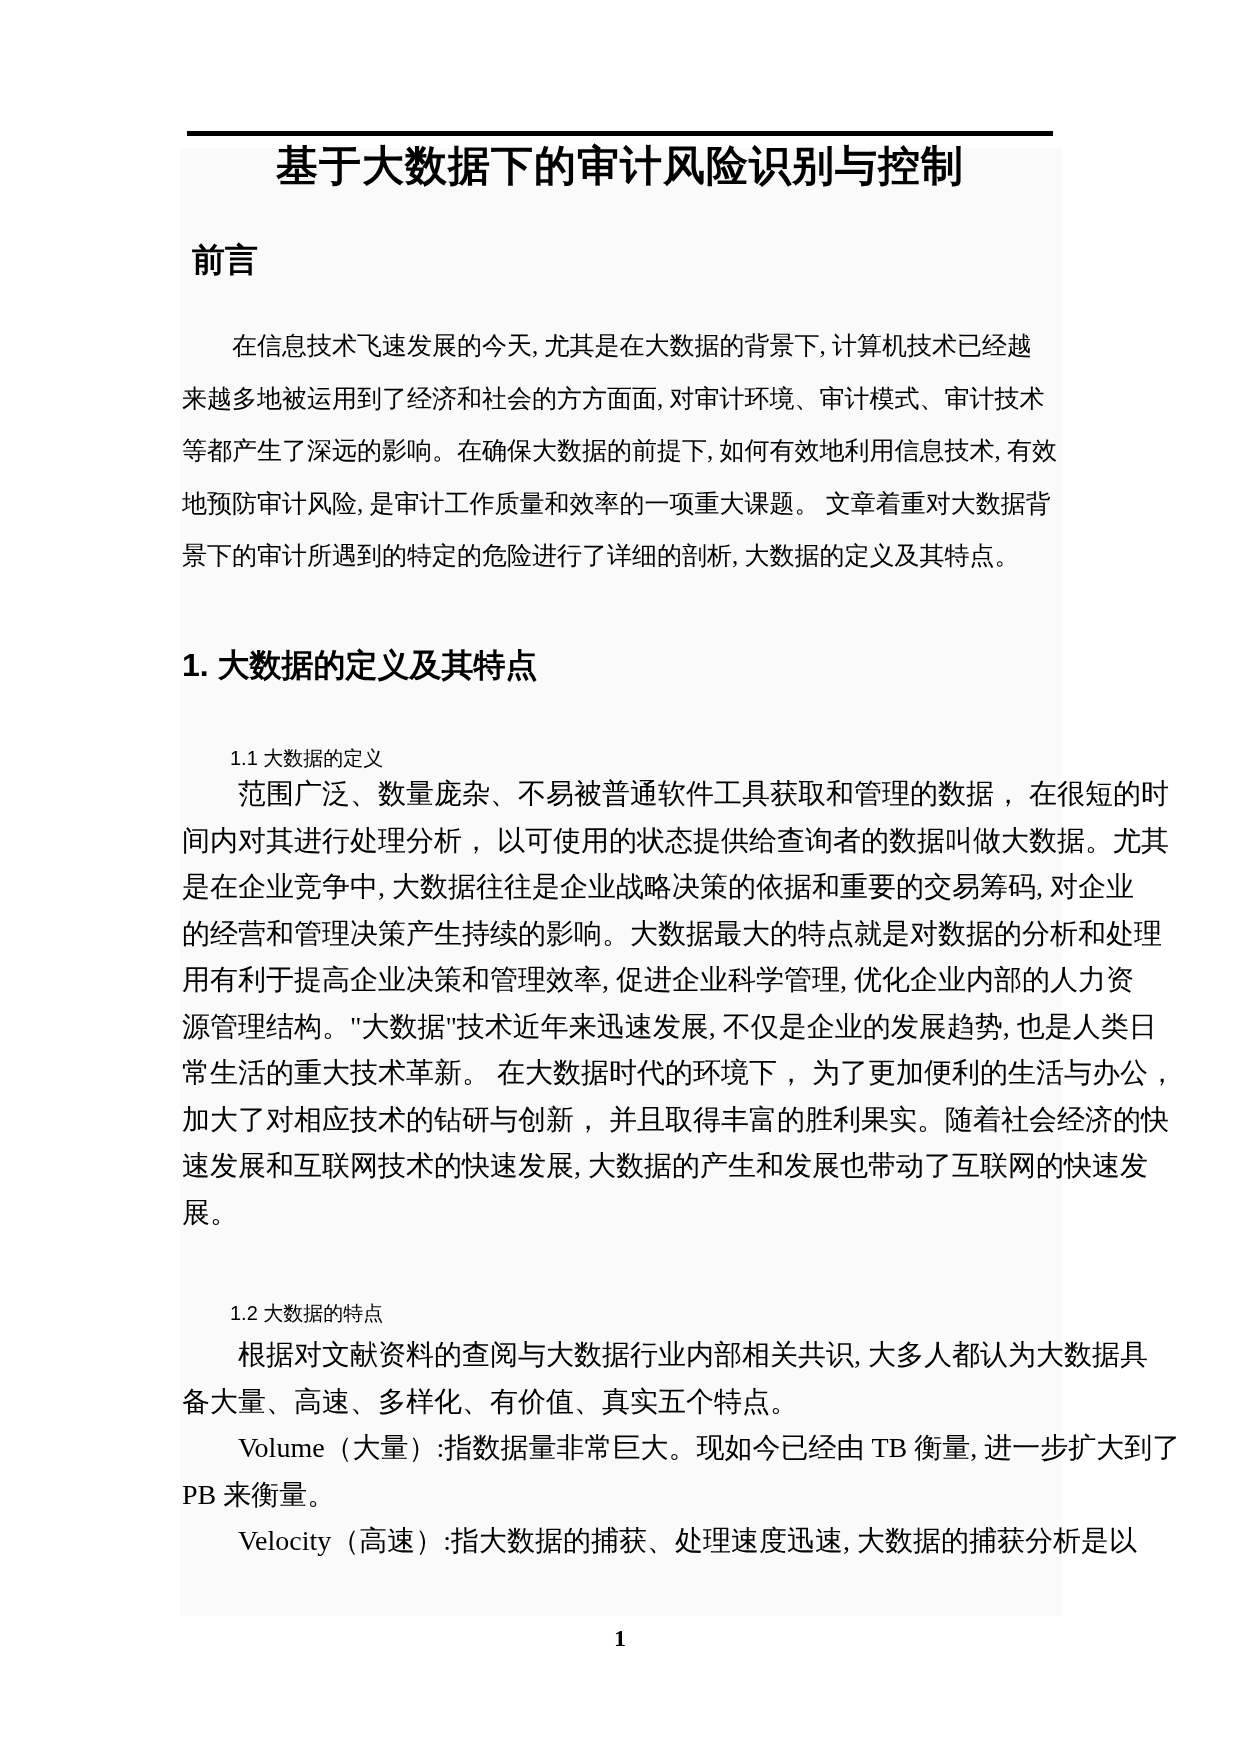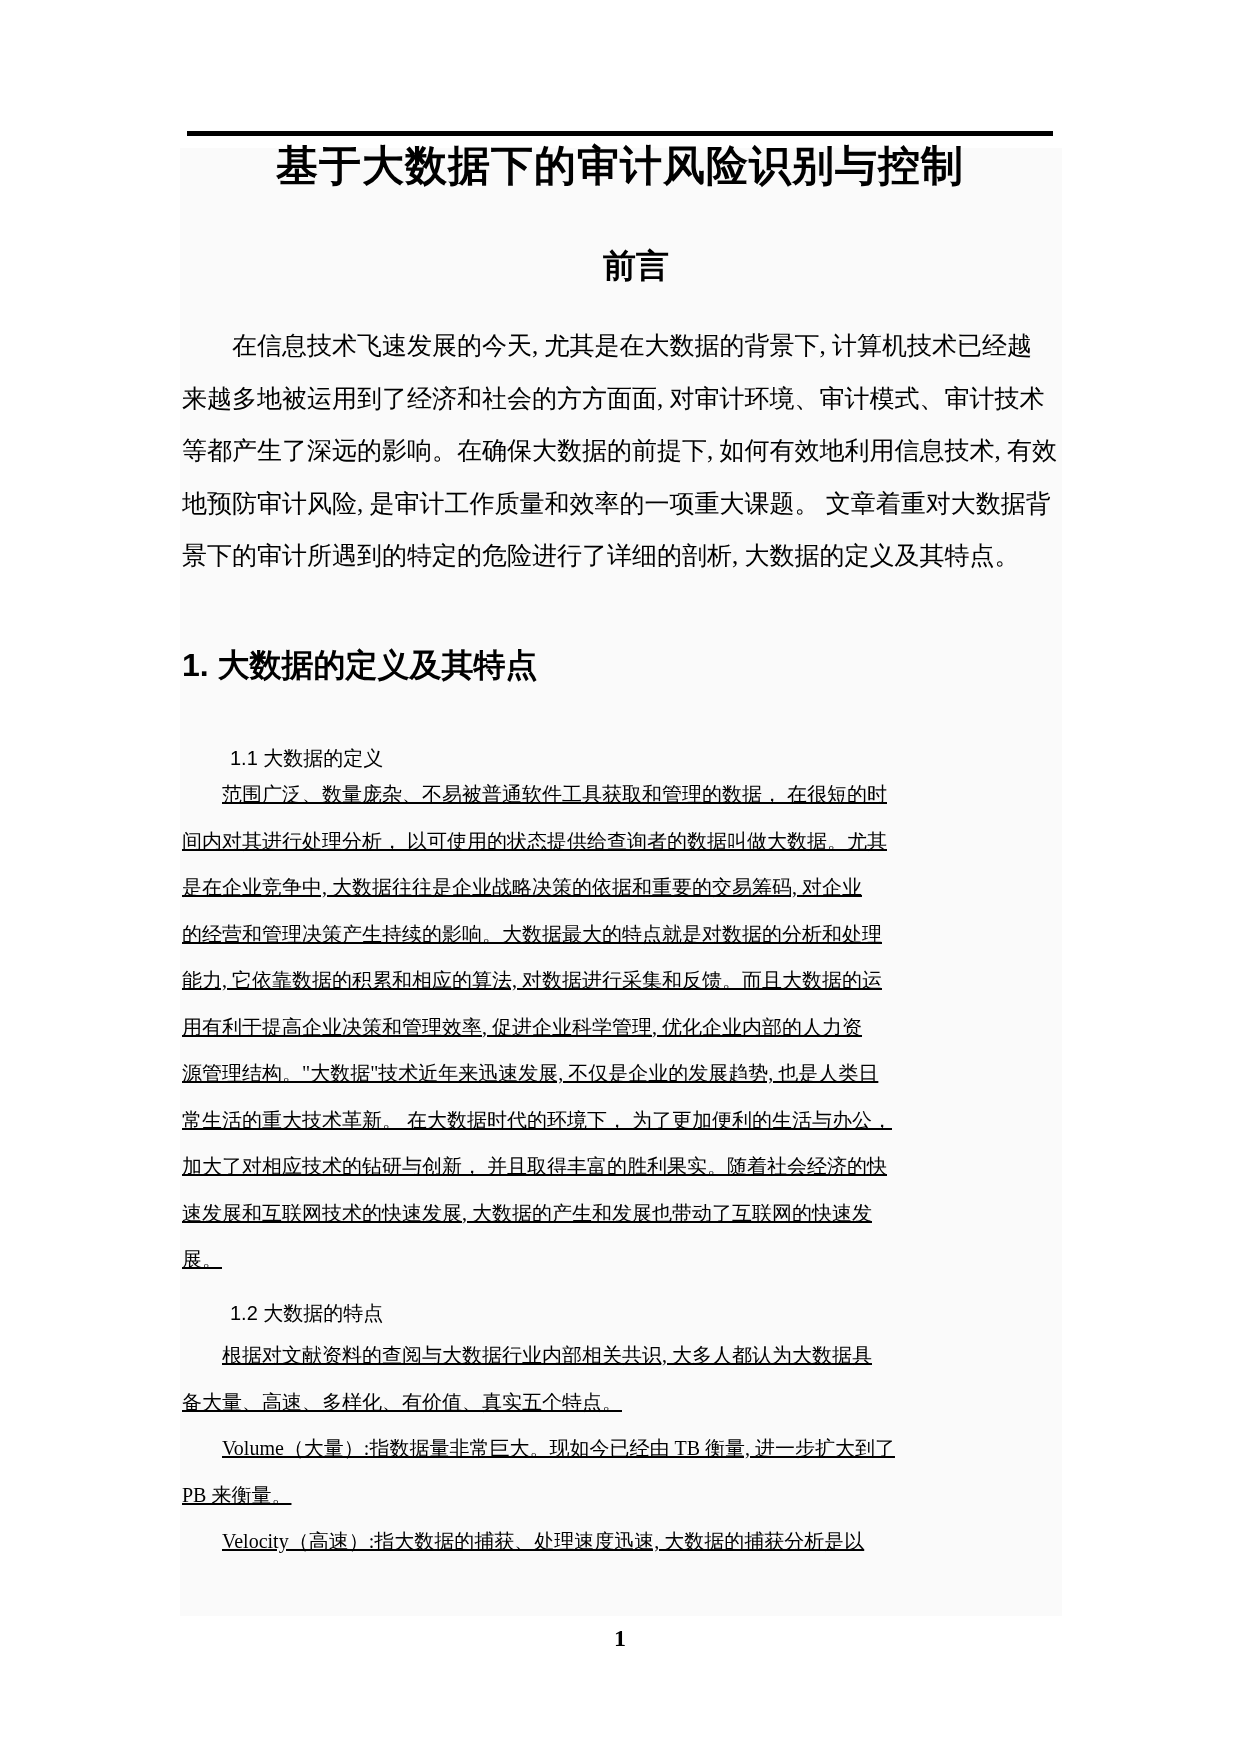--- a/index.html
+++ b/index.html
@@ -40,35 +40,34 @@
     font-size: 42px;
     line-height: 56px;
     letter-spacing: 1px;
     white-space: nowrap;
   }
   .preface-heading {
     position: absolute;
     left: 182px;
     top: 228px;
     width: 876px;
-    margin: 16px;
-    text-align: center;
+    margin: 10px;
     font-family: "Liberation Sans", sans-serif;
     font-weight: bold;
     font-size: 33px;
     line-height: 44px;
     white-space: nowrap;
   }
   .para { position: absolute; left: 182px; width: 880px; }
   .para .line {
     white-space: nowrap;
     overflow: visible;
   }
   .preface-para { top: 320px; font-size: 25px; line-height: 52.5px; }
-  .body-para  { font-size: 20px; line-height: 46.5px; text-decoration: underline; }
+  .body-para  { font-size: 28px; line-height: 46.5px; }
   .indent { text-indent: 2em; }
   .section-heading {
     position: absolute;
     left: 182px;
     top: 644px;
     width: 876px;
     margin: 0;
     text-align: left;
     font-family: "Liberation Sans", sans-serif;
     font-weight: bold;
@@ -126,21 +125,20 @@
 
 <h2 class="section-heading">1. 大数据的定义及其特点</h2>
 
 <h3 class="sub-heading sub-heading-11">1.1 大数据的定义</h3>
 
 <div class="para body-para para-11">
   <div class="line indent">范围广泛、数量庞杂、不易被普通软件工具获取和管理的数据， 在很短的时</div>
   <div class="line">间内对其进行处理分析， 以可使用的状态提供给查询者的数据叫做大数据。尤其</div>
   <div class="line">是在企业竞争中, 大数据往往是企业战略决策的依据和重要的交易筹码, 对企业</div>
   <div class="line">的经营和管理决策产生持续的影响。大数据最大的特点就是对数据的分析和处理</div>
-  <div class="line">能力, 它依靠数据的积累和相应的算法, 对数据进行采集和反馈。而且大数据的运</div>
   <div class="line">用有利于提高企业决策和管理效率, 促进企业科学管理, 优化企业内部的人力资</div>
   <div class="line">源管理结构。"大数据"技术近年来迅速发展, 不仅是企业的发展趋势, 也是人类日</div>
   <div class="line">常生活的重大技术革新。 在大数据时代的环境下， 为了更加便利的生活与办公，</div>
   <div class="line">加大了对相应技术的钻研与创新， 并且取得丰富的胜利果实。随着社会经济的快</div>
   <div class="line">速发展和互联网技术的快速发展, 大数据的产生和发展也带动了互联网的快速发</div>
   <div class="line">展。</div>
 </div>
 
 <h3 class="sub-heading sub-heading-12">1.2 大数据的特点</h3>
 

